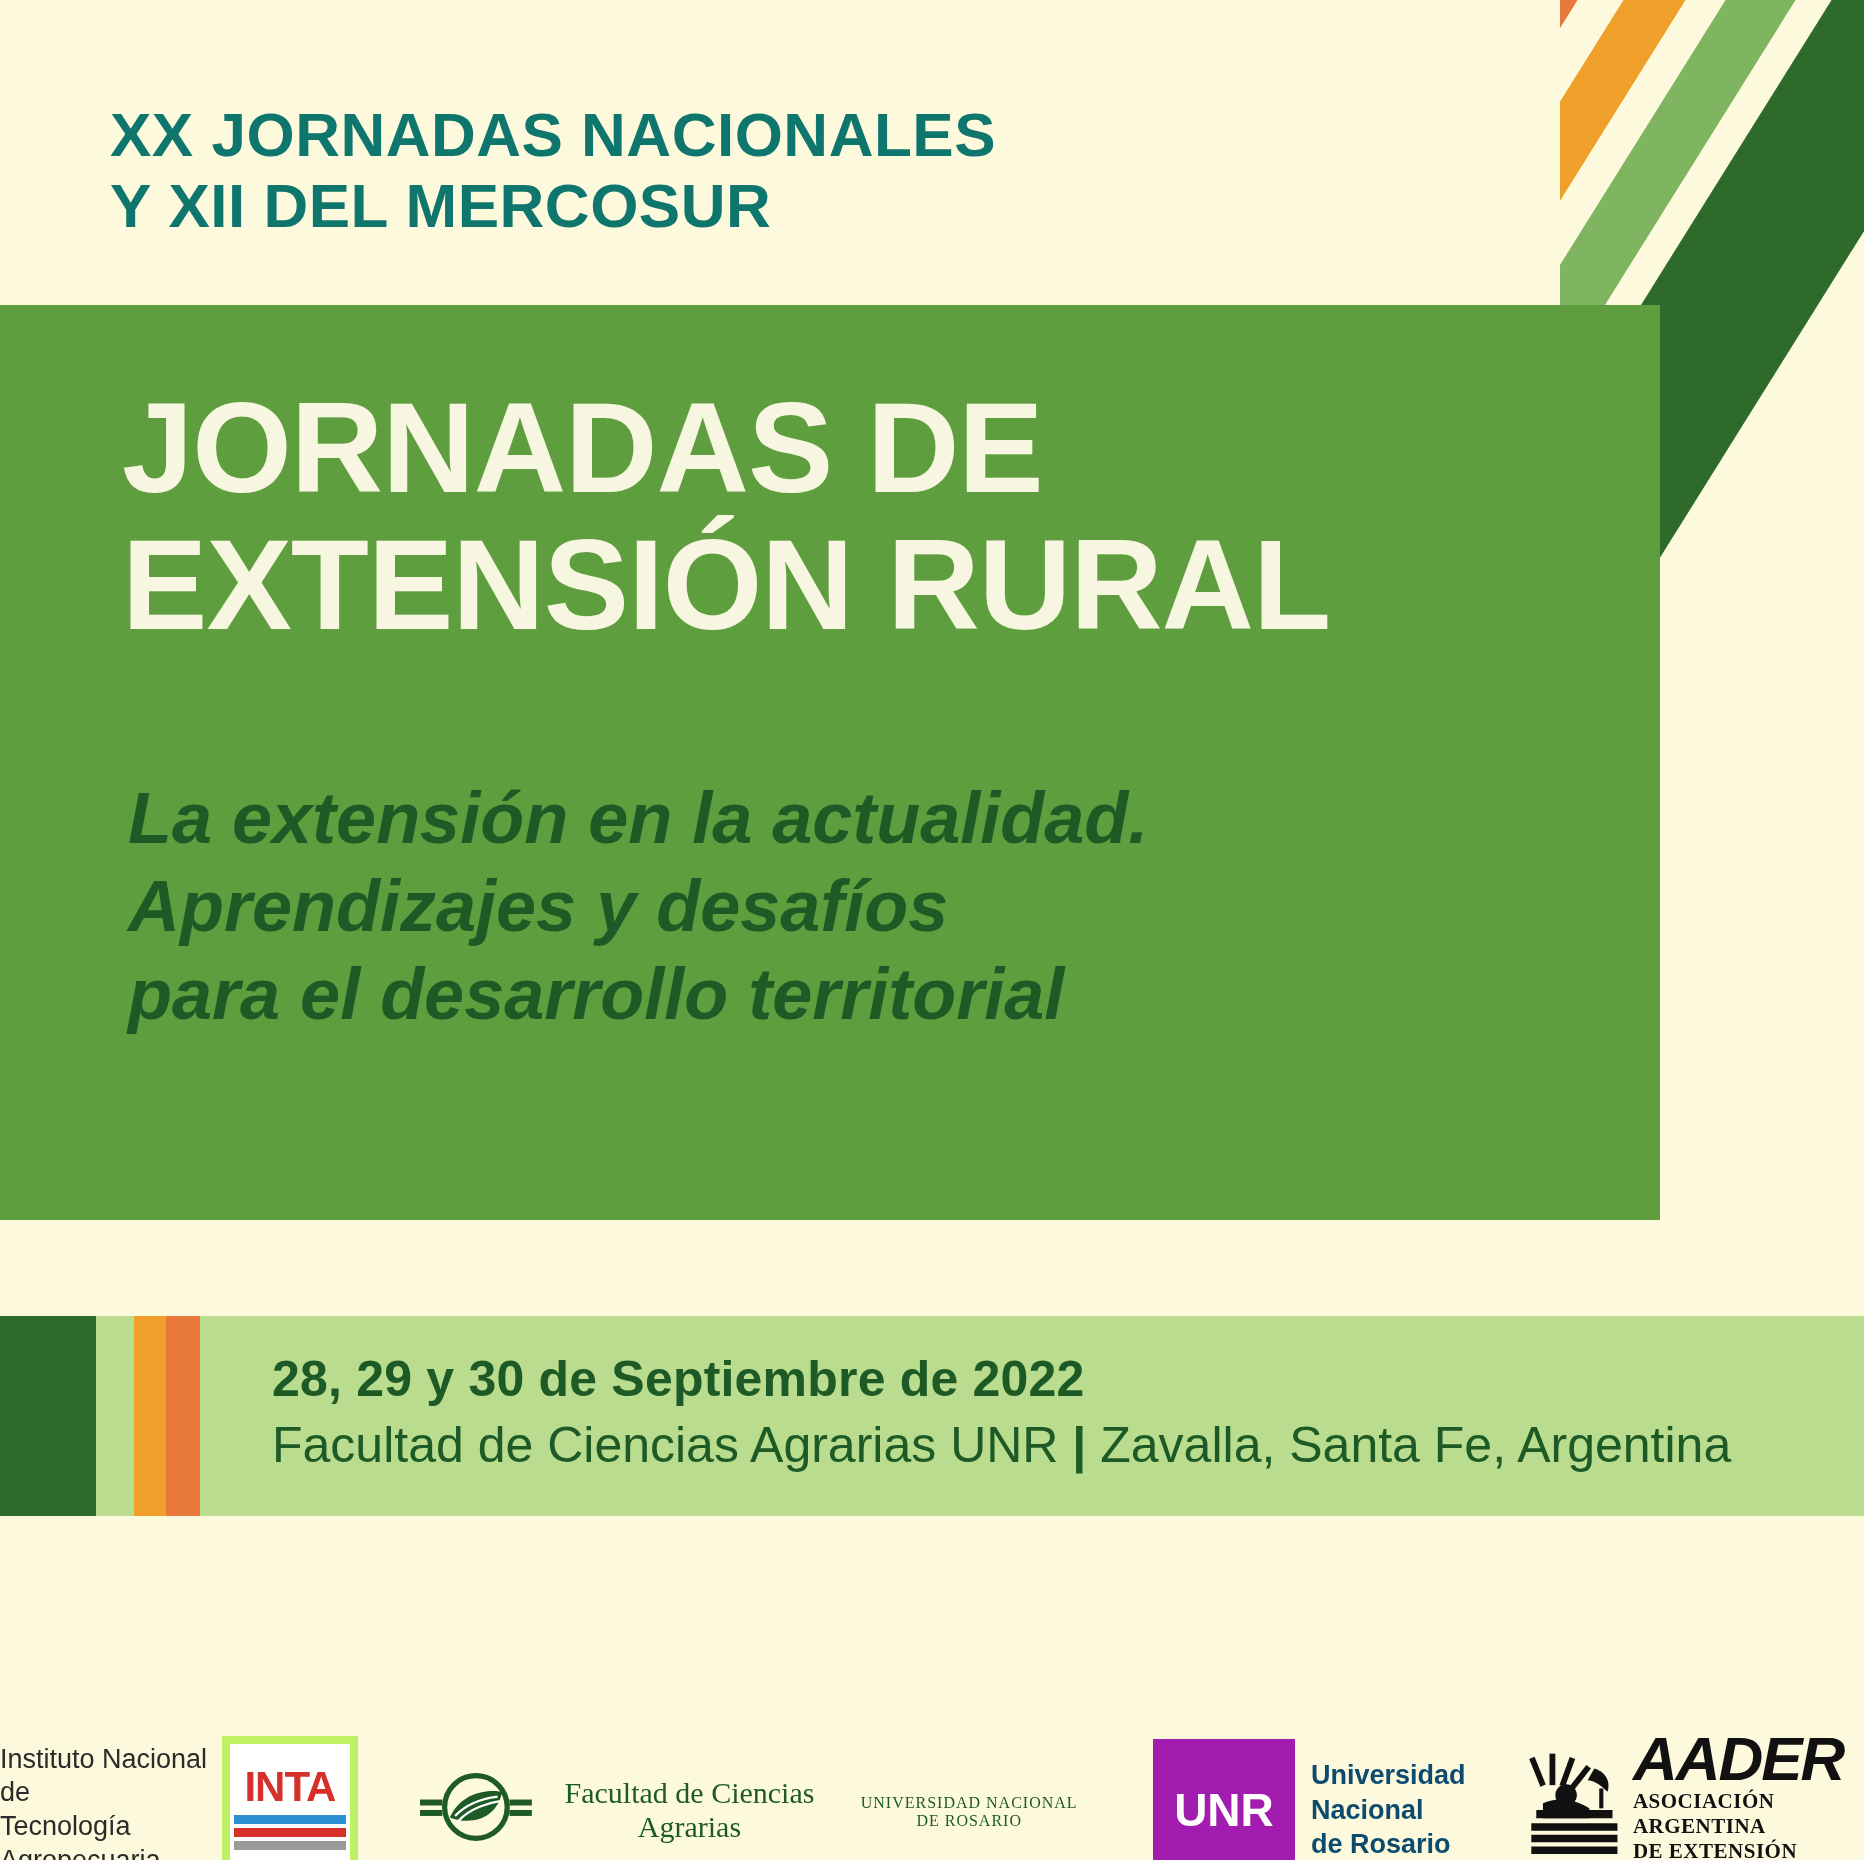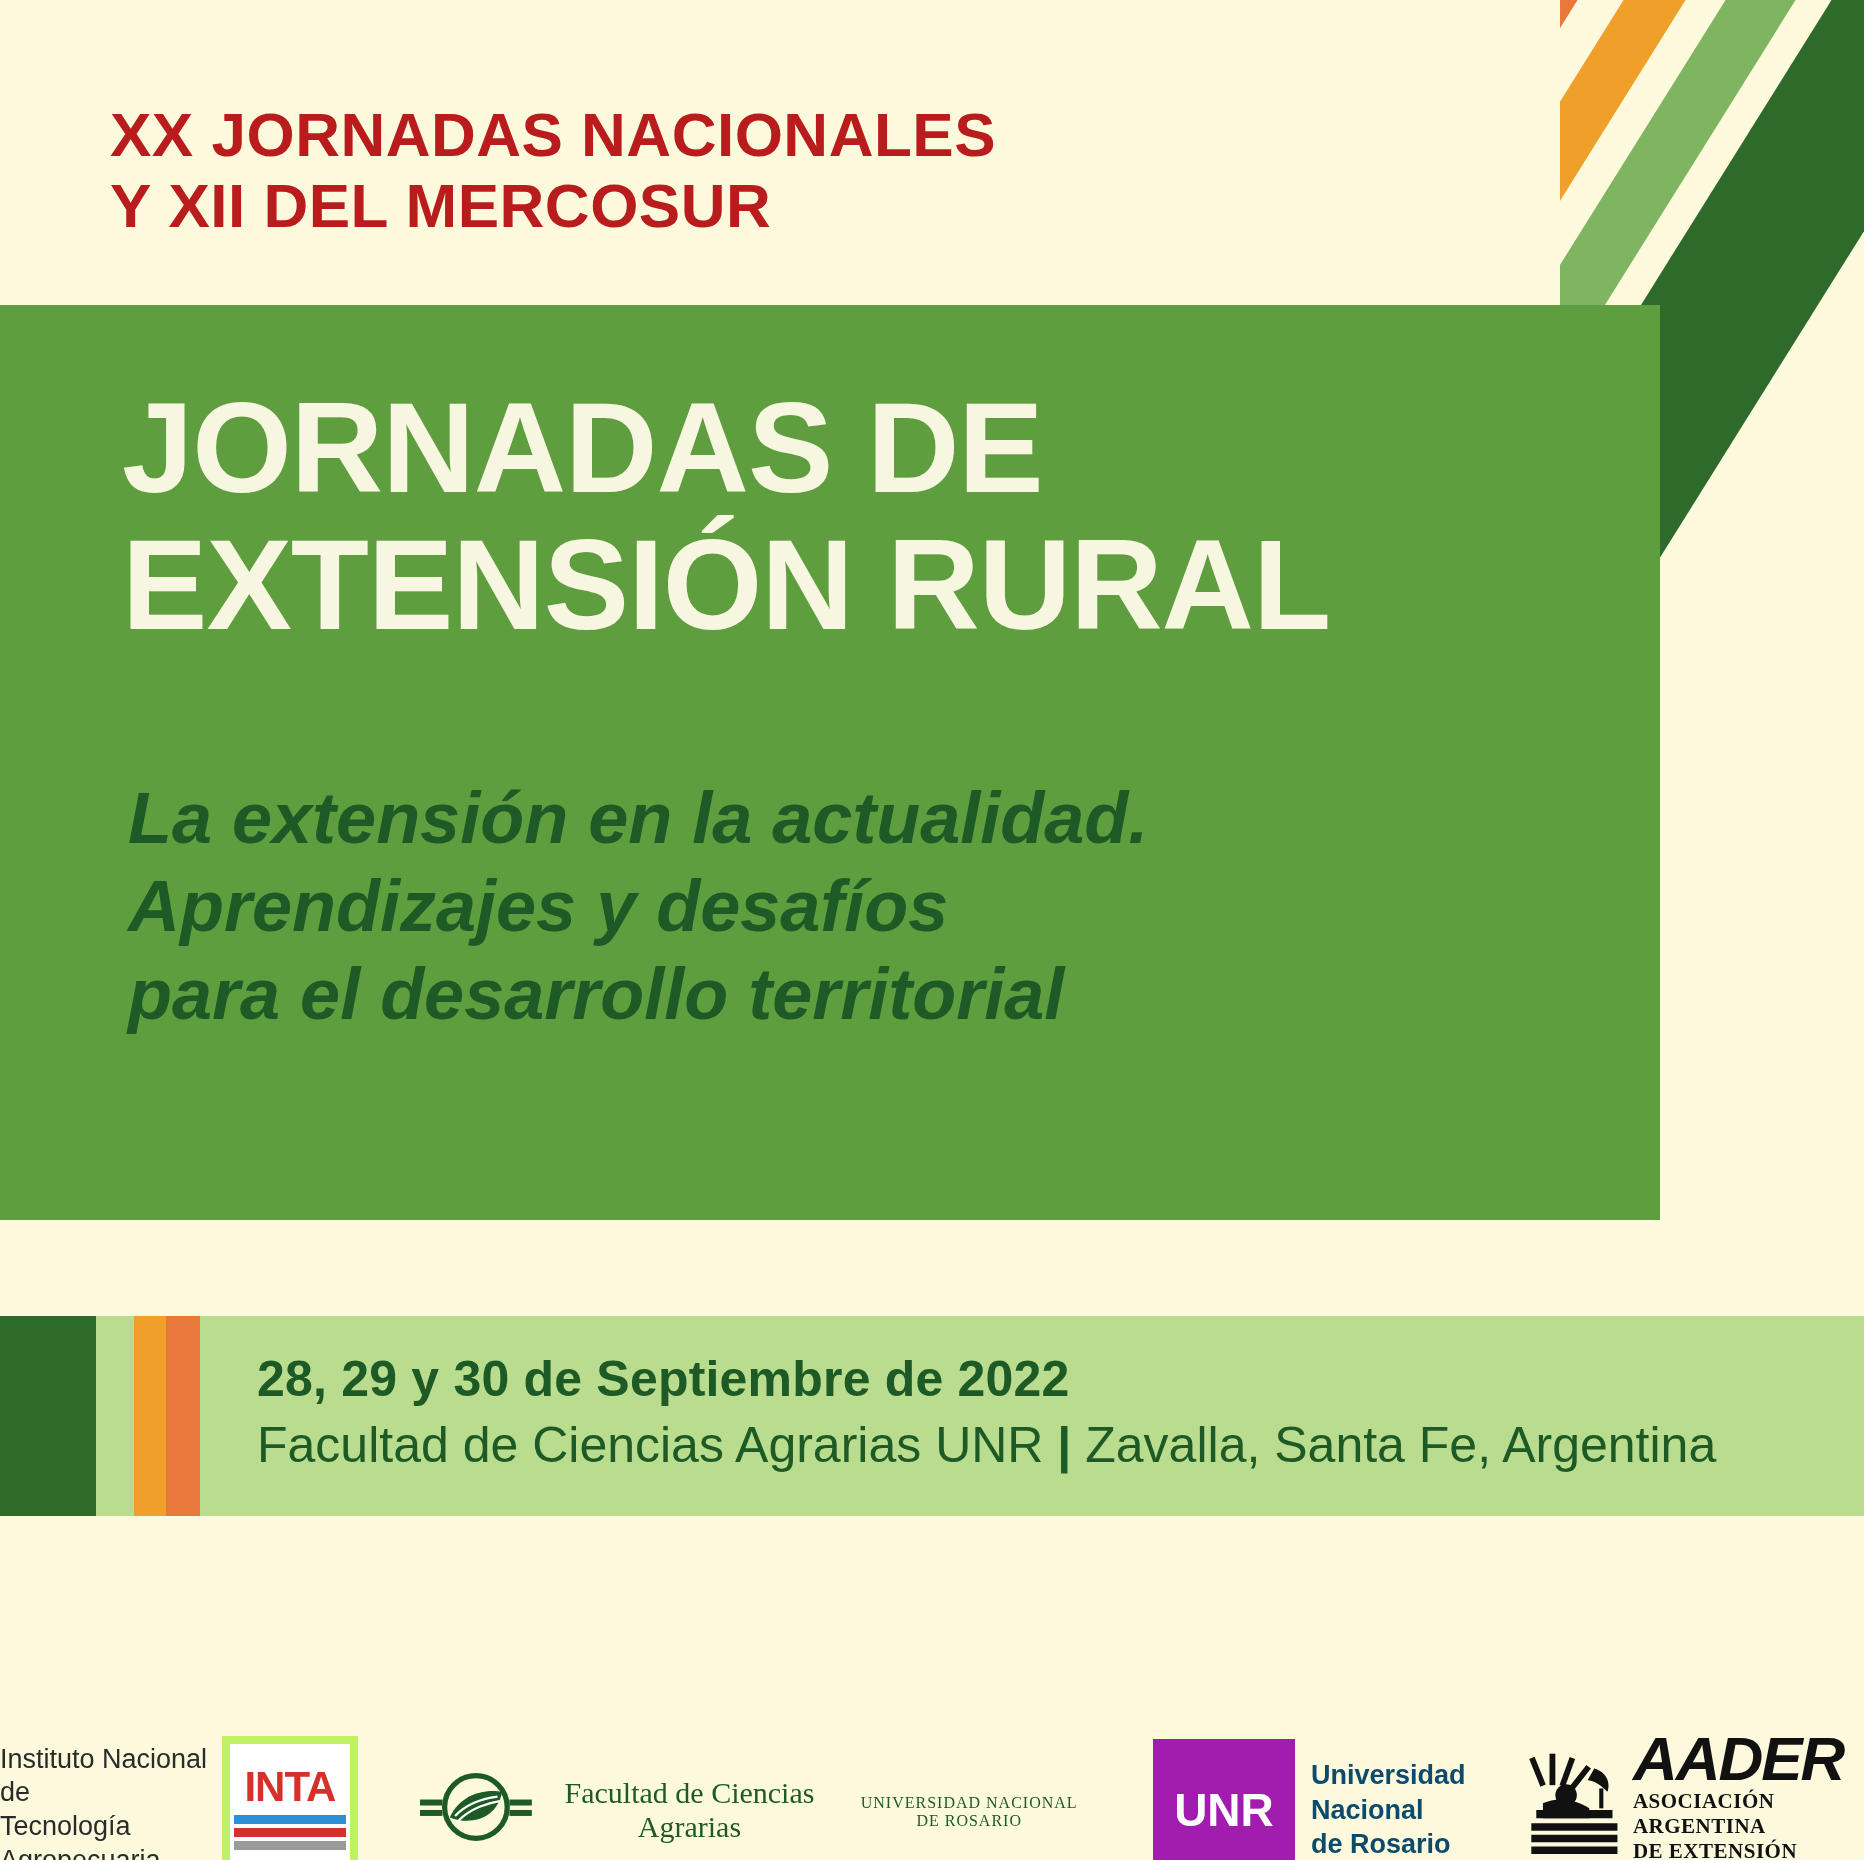--- a/index.html
+++ b/index.html
@@ -52,21 +52,21 @@
     left: 0;
     width: 1560px;
     height: 305px;
     background: #fcf9dc;
     z-index: 3;
   }
   .header-title {
     position: absolute;
     left: 110px;
     top: 100px;
-    color: #b91c1c;
+    color: #0f766e;
     font-size: 62px;
     font-weight: bold;
     line-height: 1.14;
     letter-spacing: 0.5px;
     white-space: pre-line;
     z-index: 4;
   }
 
   
   .green-block {
@@ -133,21 +133,21 @@
     display: flex;
     z-index: 3;
   }
   .info-stripes span { display: block; height: 100%; }
   .s1 { width: 96px; background: #2e6b2b; }
   .s2 { width: 38px; background: #b9dc8e; }
   .s3 { width: 32px; background: #f0a02a; }
   .s4 { width: 34px; background: #e8793a; }
   .info-text {
     position: absolute;
-    left: 257px;
+    left: 272px;
     top: 1350px;
     z-index: 4;
   }
   .info-date {
     color: #1d5a25;
     font-size: 50px;
     font-weight: bold;
     letter-spacing: 0.2px;
     margin-bottom: 8px;
   }

